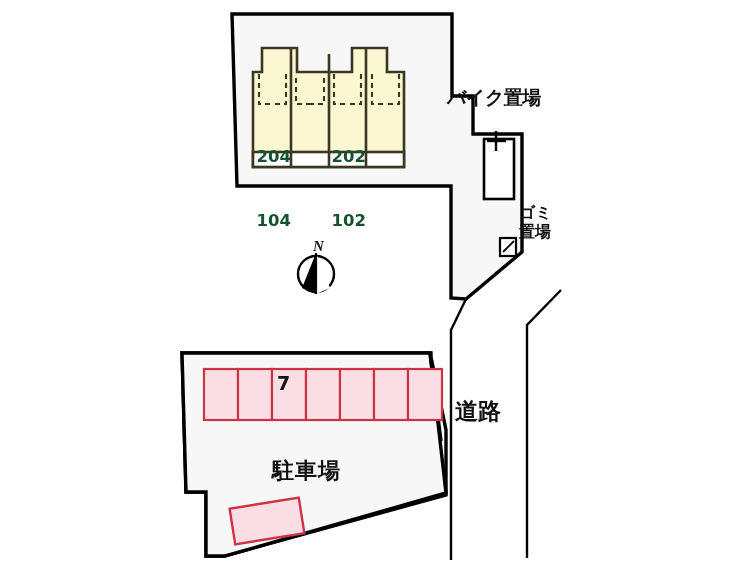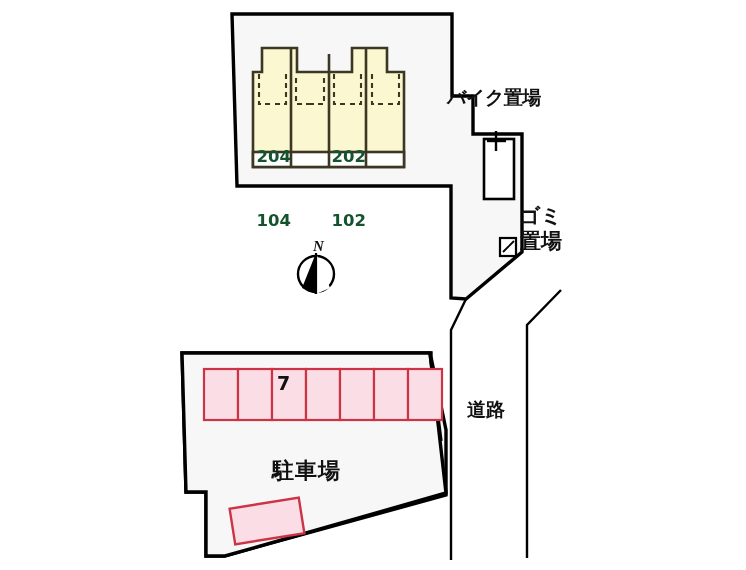--- a/index.html
+++ b/index.html
@@ -49,28 +49,27 @@
   #lbl-bike {
     left: 447px;
     top: 86px;
     font-size: 19px;
     line-height: 1.18;
   }
   #lbl-bike .l2 { letter-spacing: -0.5px; }
   #lbl-trash {
     left: 519px;
     top: 204px;
-    font-size: 21px;
+    font-size: 16px;
     line-height: 1.18;
-    text-align: right;
   }
   #lbl-road {
-    left: 467px;
+    left: 455px;
     top: 400px;
-    font-size: 19px;
+    font-size: 23px;
   }
   #lbl-parkinglot {
     left: 272px;
     top: 460px;
     font-size: 22px;
     letter-spacing: 1px;
   }
   #lbl-stall7 {
     left: 277px;
     top: 374px;

